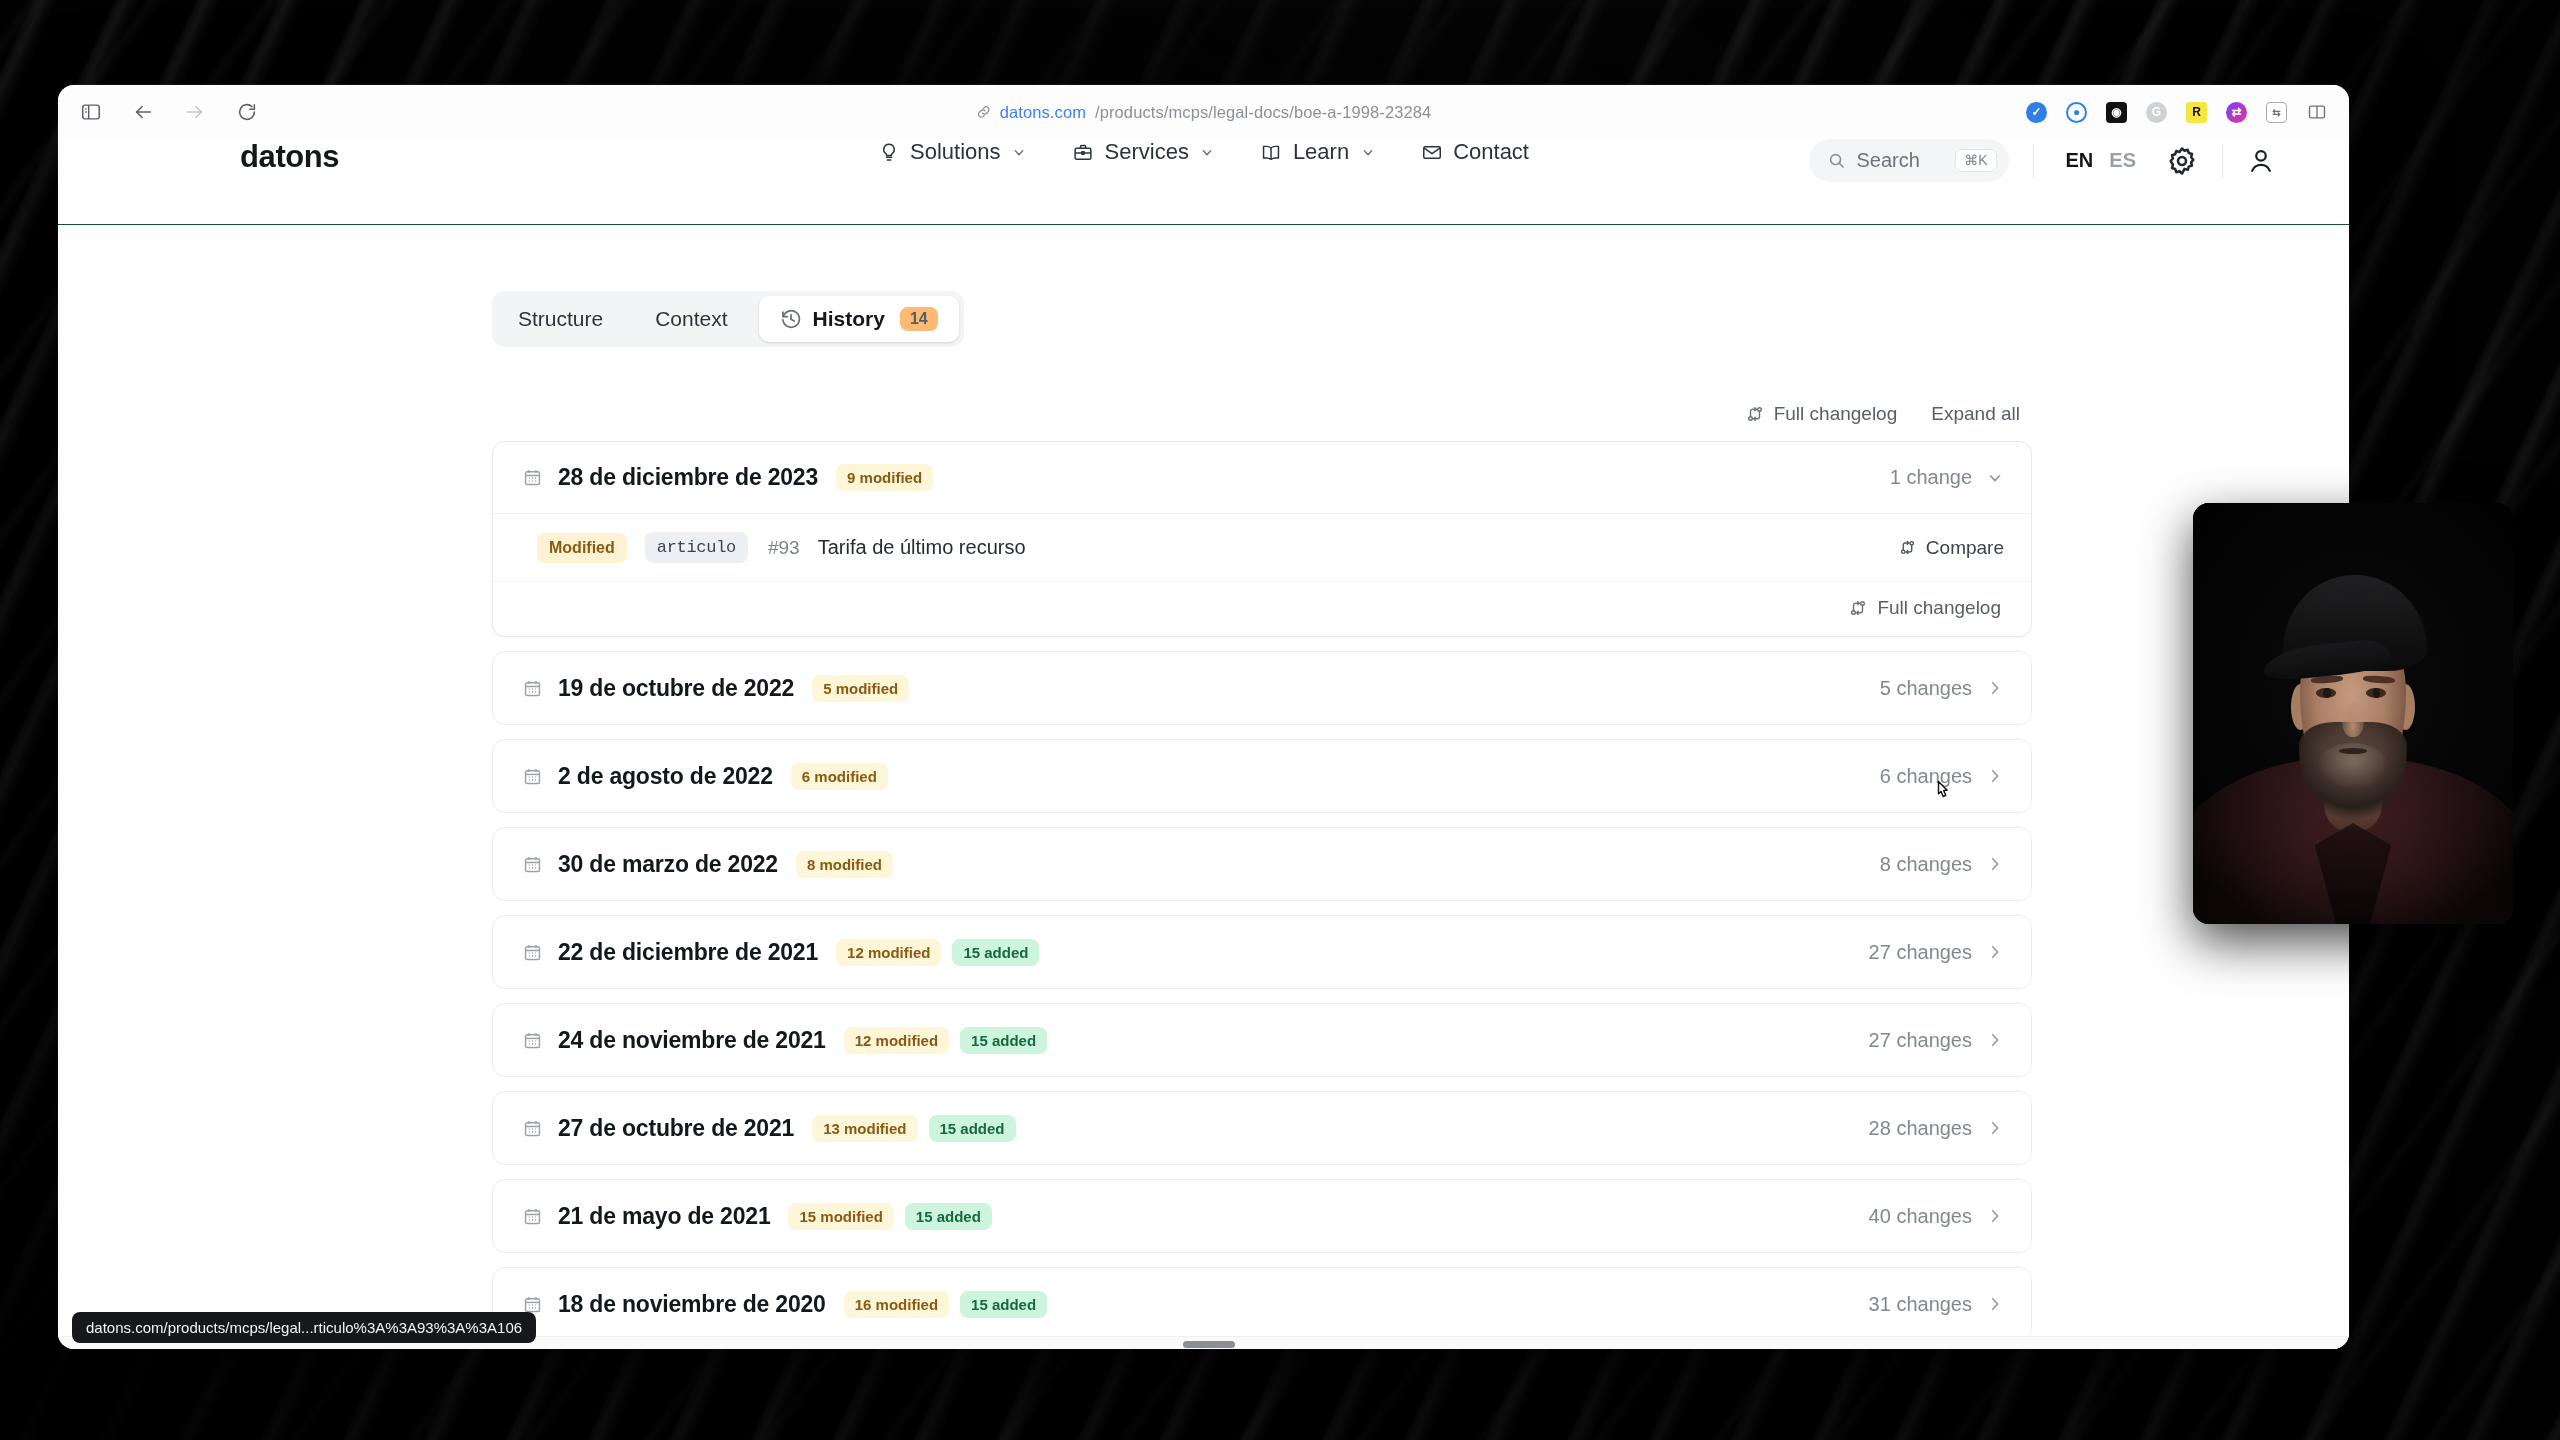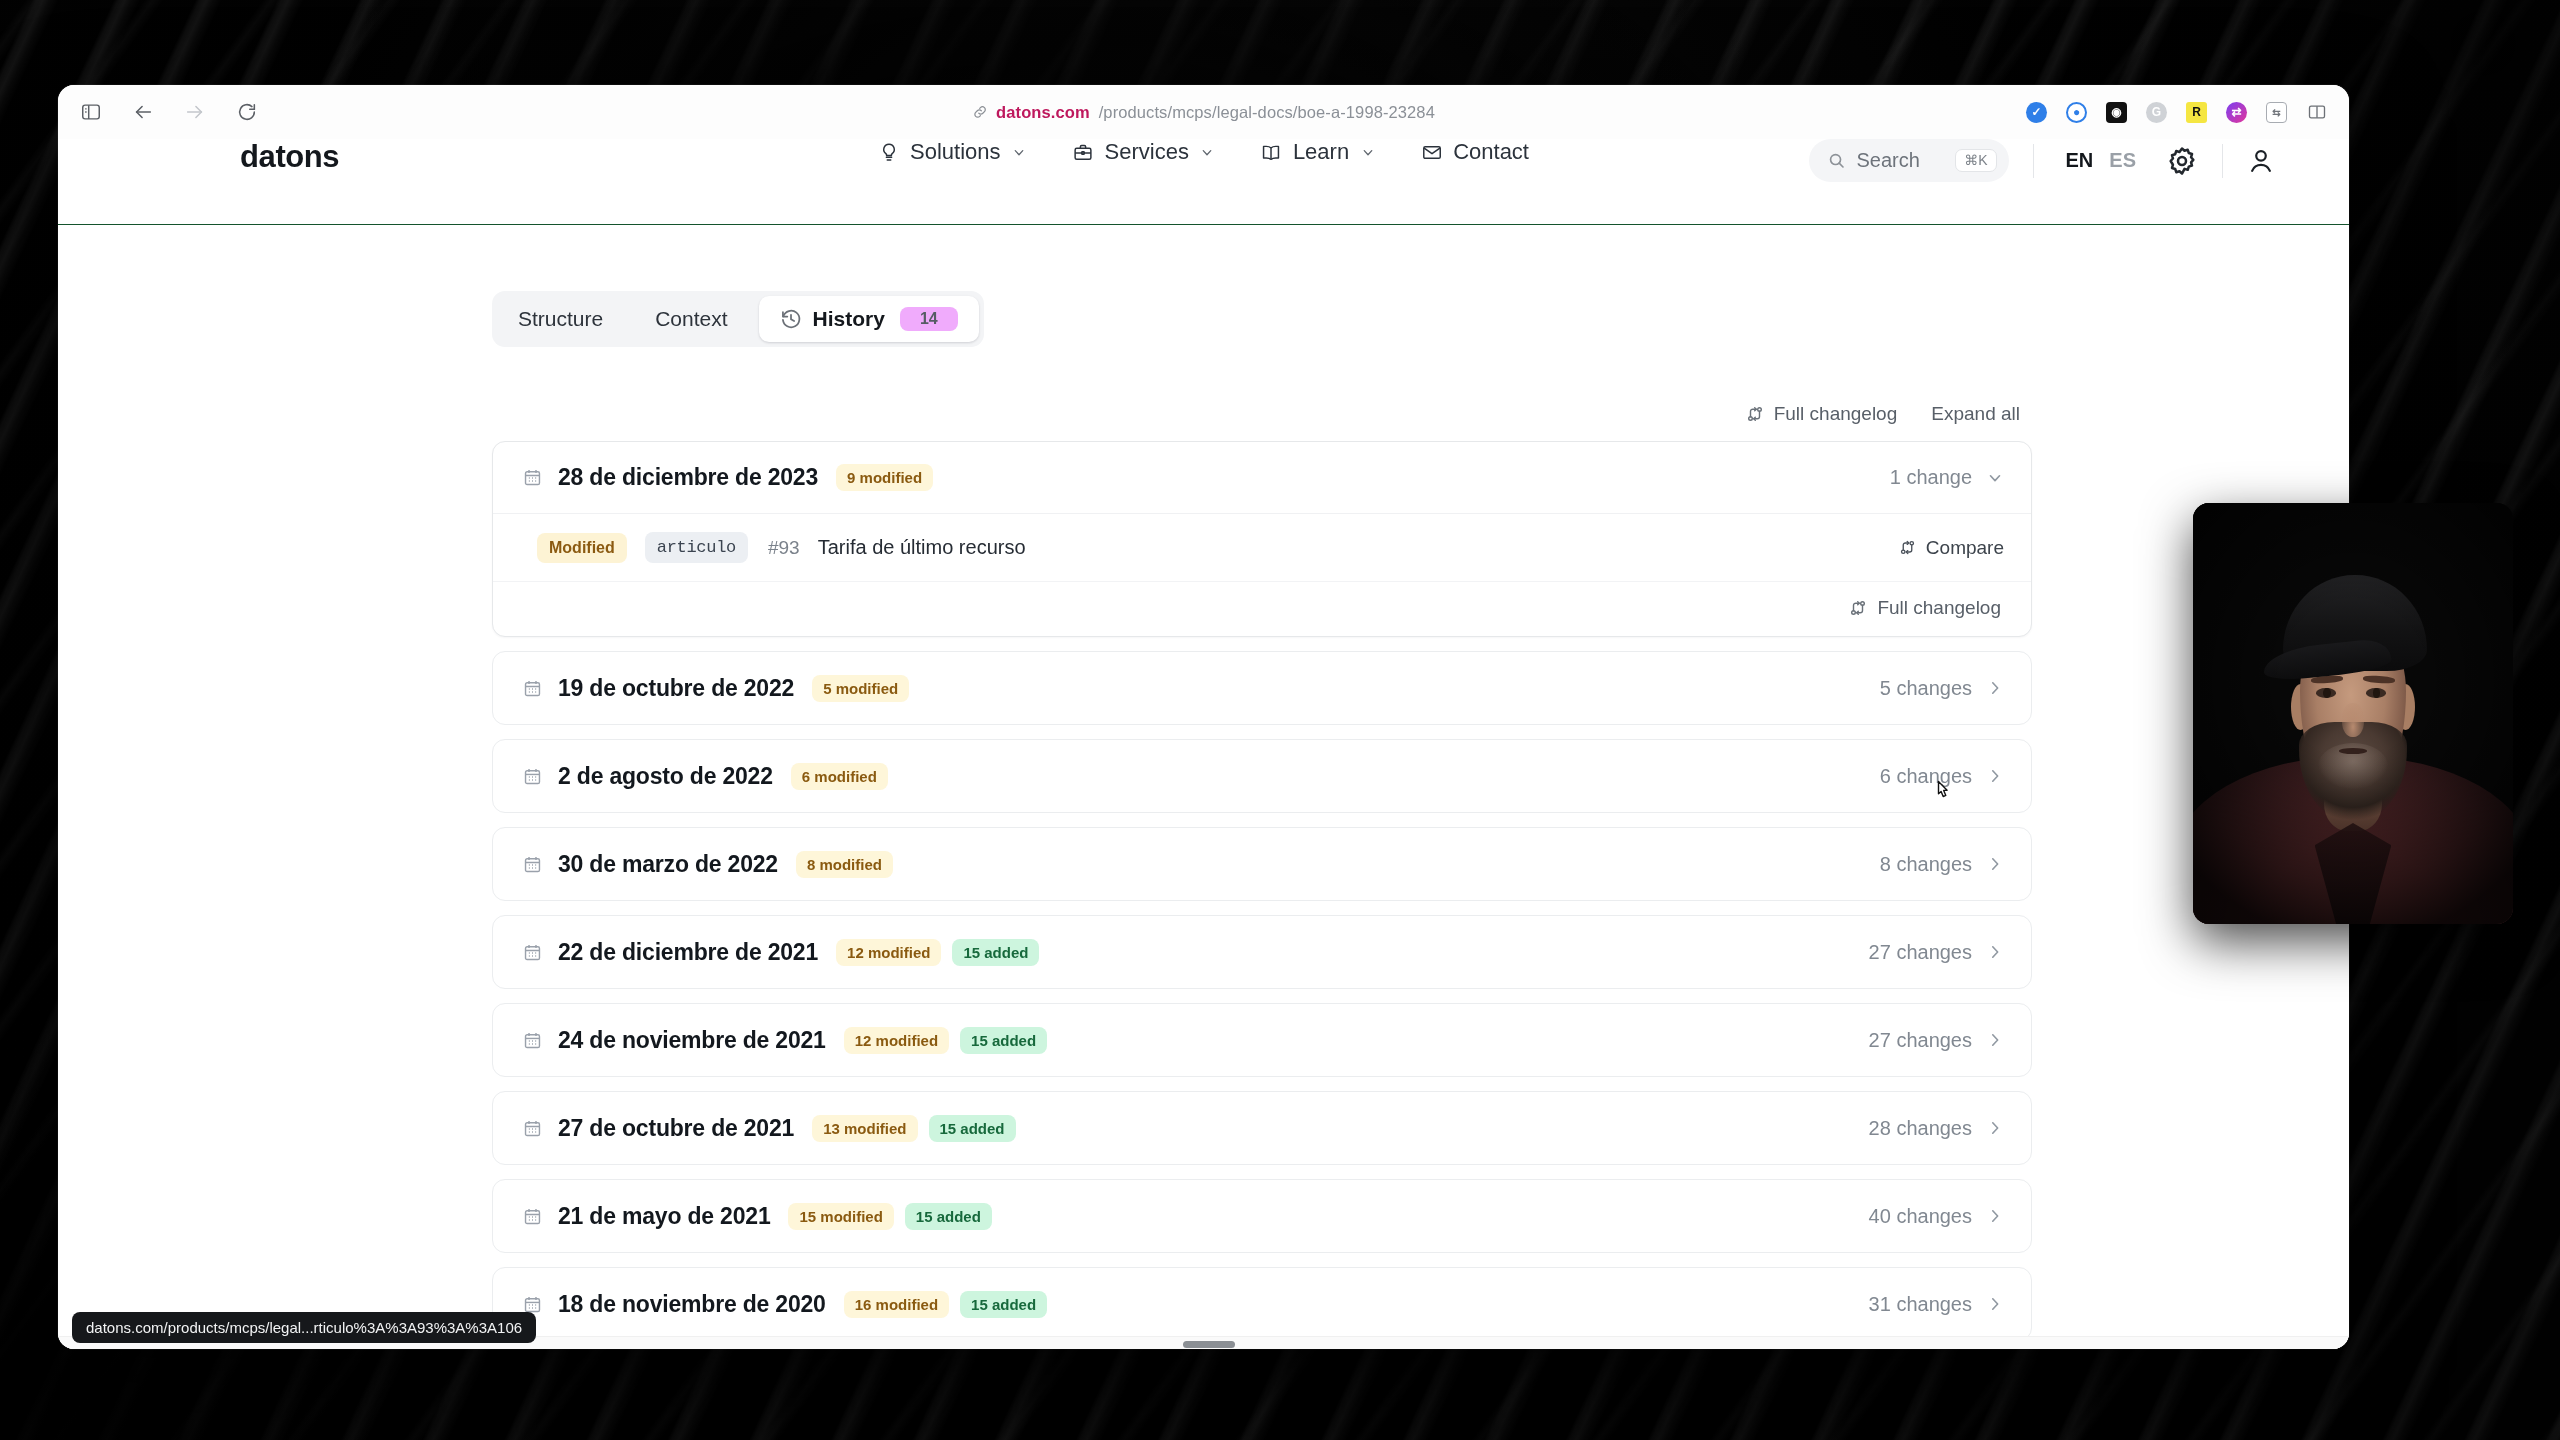--- a/index.html
+++ b/index.html
@@ -84,21 +84,21 @@
   .tb-icon svg { width: 100%; height: 100%; display:block; }
 
   #address-bar {
     position: absolute; left: 50%; top: 50%;
     transform: translate(-50%, -50%);
     display: flex; align-items: center; gap: 9px;
     font-size: 16.5px; white-space: nowrap;
   }
   #address-bar .link-ico { color: #8c9096; display:flex; }
   #address-bar .link-ico svg { width: 15px; height: 15px; }
-  .url-strong { color: #be185d; font-weight: 700; letter-spacing:.1px;}
+  .url-strong { color: #3b82f6; font-weight: 400; letter-spacing:.1px;}
   .url-rest { color: #8b9097; letter-spacing:.1px;}
 
   .tb-right { margin-left: auto; display: flex; align-items: center; gap: 19px; }
   .ext { width: 21px; height: 21px; border-radius: 50%; display:flex; align-items:center; justify-content:center; font-size: 12px; font-weight:700; }
   .ext-1 { background:#2f7fe8; color:#fff; }
   .ext-2 { background:#fff; border:2px solid #2f7fe8; color:#2f7fe8; }
   .ext-3 { background:#111; color:#fff; border-radius:4px; }
   .ext-4 { background:#cfd2d6; color:#fff; }
   .ext-5 { background:#f5e642; color:#111; border-radius:3px; font-size:12px; }
   .ext-6 { background: linear-gradient(135deg,#7b3ff2,#e3379a); color:#fff; }
@@ -189,22 +189,22 @@
     padding: 11px 21px; border-radius: 10px;
     font-size: 21px; color: #2d333b; cursor: pointer; white-space: nowrap;
   }
   .tab.active {
     background: #ffffff; color:#14181d; font-weight: 600;
     box-shadow: 0 1px 3px rgba(16,24,40,.10), 0 1px 2px rgba(16,24,40,.06);
   }
   .tab .tab-ico { width:22px; height:22px; display:flex; color:#6b7077;}
   .tab .tab-ico svg { width:100%; height:100%; }
   .tab .tab-badge {
-    background:#f0abfc; color:#565c64; font-size:16px; font-weight:600;
-    border-radius: 8px; padding: 3px 20px; margin-left: 4px;
+    background:#fdba74; color:#565c64; font-size:16px; font-weight:600;
+    border-radius: 8px; padding: 3px 10px; margin-left: 4px;
   }
 
   
   #list-toolbar {
     display: flex; align-items: center; justify-content: flex-end;
     gap: 34px; margin-top: 56px; padding-right: 12px;
   }
   .tool-link {
     display: flex; align-items: center; gap: 10px;
     font-size: 19px; color: #585f68; cursor: pointer;

